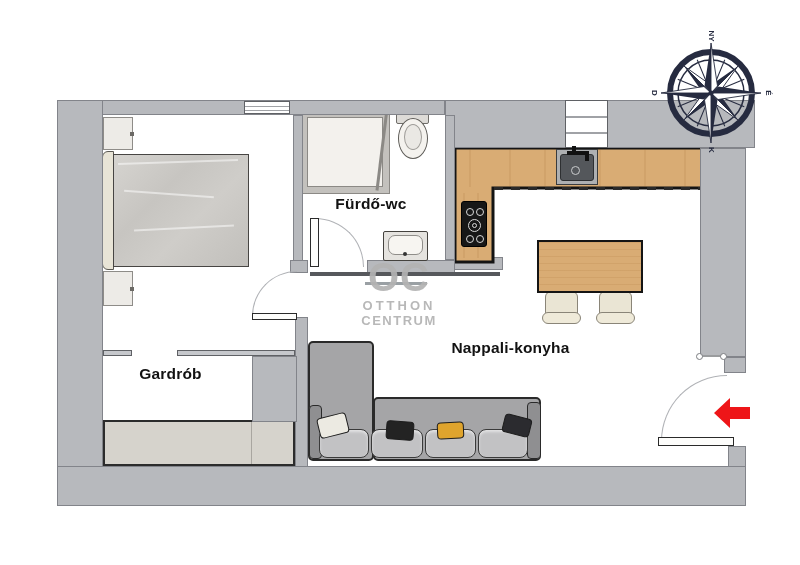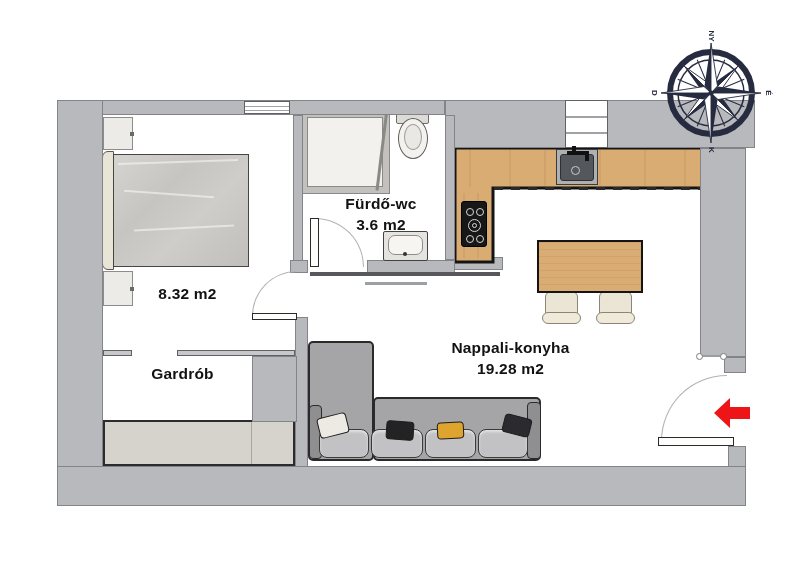--- a/index.html
+++ b/index.html
@@ -193,34 +193,36 @@
   <div class="furn cushion" style="left:319px;top:429px;width:50px;height:29px;z-index:4"></div>
   <div class="furn cushion" style="left:371px;top:429px;width:52px;height:29px;z-index:4"></div>
   <div class="furn cushion" style="left:425px;top:429px;width:51px;height:29px;z-index:4"></div>
   <div class="furn cushion" style="left:478px;top:429px;width:50px;height:29px;z-index:4"></div>
   <div class="furn pillow" style="left:318px;top:415px;width:30px;height:21px;background:#eceae2;transform:rotate(-14deg)"></div>
   <div class="furn pillow" style="left:386px;top:421px;width:28px;height:19px;background:#232323;transform:rotate(4deg)"></div>
   <div class="furn pillow" style="left:437px;top:422px;width:27px;height:17px;background:#dfa42d;transform:rotate(-3deg)"></div>
   <div class="furn pillow" style="left:503px;top:416px;width:28px;height:19px;background:#2b2b2f;transform:rotate(14deg)"></div>
 
   <div class="room-label" style="left:105px;top:283px;width:165px">
-    <div>8.32 m2</div>
-  </div>
-  <div class="room-label" style="left:100px;top:363px;width:165px">
+  </div>
+  <div class="room-label" style="left:88px;top:363px;width:165px">
     <div>Gardrób</div>
   </div>
-  <div class="room-label" style="left:311px;top:193px;width:140px">
+  <div class="room-label" style="left:301px;top:193px;width:140px">
     <div>Fürdő-wc</div>
-    <div>3.6 m2</div>
   </div>
   <div class="room-label" style="left:428px;top:337px;width:165px">
     <div>Nappali-konyha</div>
-    <div>19.28 m2</div>
-  </div>
-
+  </div>
+
+  <div class="watermark" style="left:347px;top:258px;width:104px">
+    <div class="oc">OC</div>
+    <div class="l1">OTTHON</div>
+    <div class="l2">CENTRUM</div>
+  </div>
 
   <svg class="compass" style="left:648px;top:30px" width="126" height="126" viewBox="0 0 126 126">
     <g stroke="#262b40" stroke-width="1">
       <line x1="63" y1="63" x2="63" y2="27" transform="rotate(22.5,63,63)"></line>
       <line x1="63" y1="63" x2="63" y2="27" transform="rotate(67.5,63,63)"></line>
       <line x1="63" y1="63" x2="63" y2="27" transform="rotate(112.5,63,63)"></line>
       <line x1="63" y1="63" x2="63" y2="27" transform="rotate(157.5,63,63)"></line>
       <line x1="63" y1="63" x2="63" y2="27" transform="rotate(202.5,63,63)"></line>
       <line x1="63" y1="63" x2="63" y2="27" transform="rotate(247.5,63,63)"></line>
       <line x1="63" y1="63" x2="63" y2="27" transform="rotate(292.5,63,63)"></line>

